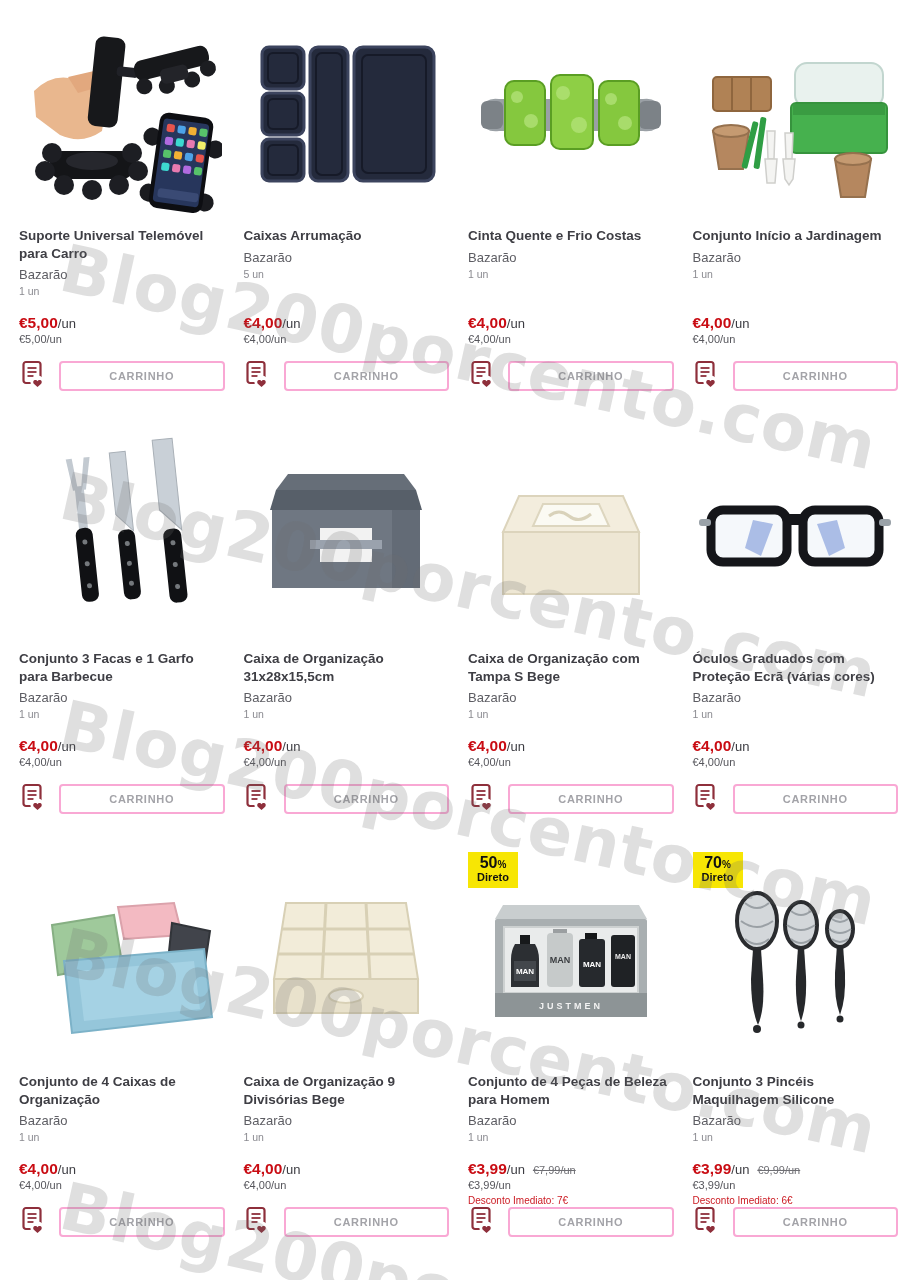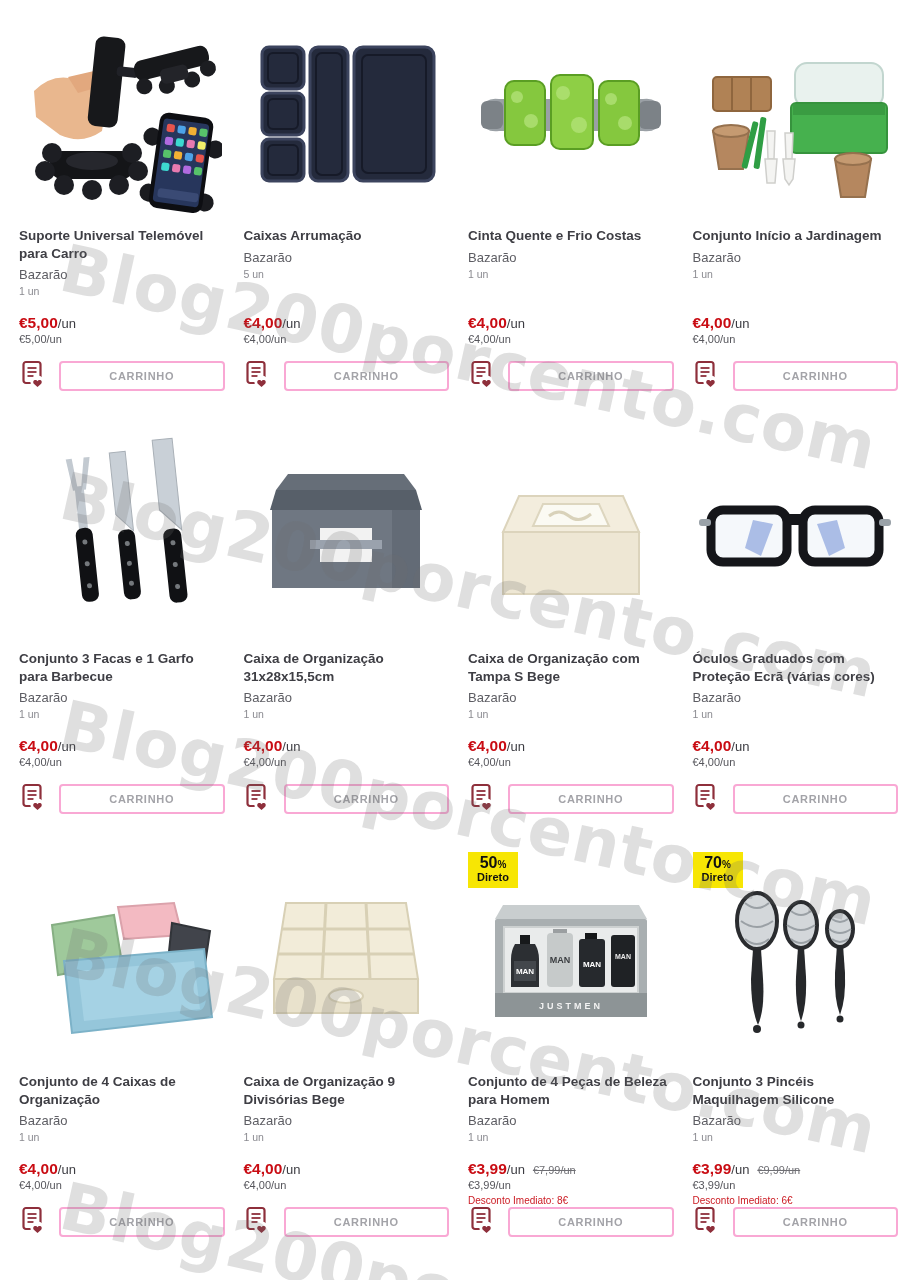--- a/index.html
+++ b/index.html
@@ -573,21 +573,21 @@
     <h3 class="p-title">Conjunto de 4 Peças de Beleza para Homem</h3>
     <div class="p-brand">Bazarão</div>
     <div class="p-units">1 un</div>
     <div class="p-price">
       <div class="price-line">
         <span class="price-cur">€3,99</span>
           <span class="price-suf">/un</span>
         <span class="price-old">€7,99/un</span>
       </div>
       <div class="price-unit">€3,99/un</div>
-      <div class="price-note">Desconto Imediato: 8€</div>
+      <div class="price-note">Desconto Imediato: 7€</div>
     </div>
     <div class="p-actions">
       <button class="list-btn">
         <svg width="26" height="30" viewBox="0 0 26 30">
           <rect x="3.5" y="2" width="17" height="21" rx="2.5" fill="none" stroke="#8e2f3b" stroke-width="2.2"></rect>
           <line x1="7.5" y1="8" x2="16.5" y2="8" stroke="#8e2f3b" stroke-width="1.8"></line>
           <line x1="7.5" y1="12" x2="16.5" y2="12" stroke="#8e2f3b" stroke-width="1.8"></line>
           <line x1="7.5" y1="16" x2="13.5" y2="16" stroke="#8e2f3b" stroke-width="1.8"></line>
           <circle cx="17.5" cy="22.5" r="7" fill="#ffffff"></circle>
           <path d="M17.5 27 l-3.4-3 c-1.6-1.5-.9-4 1.2-4 1 0 1.8.5 2.2 1.2 .4-.7 1.2-1.2 2.2-1.2 2.1 0 2.8 2.5 1.2 4 Z" fill="#8e2f3b"></path>

